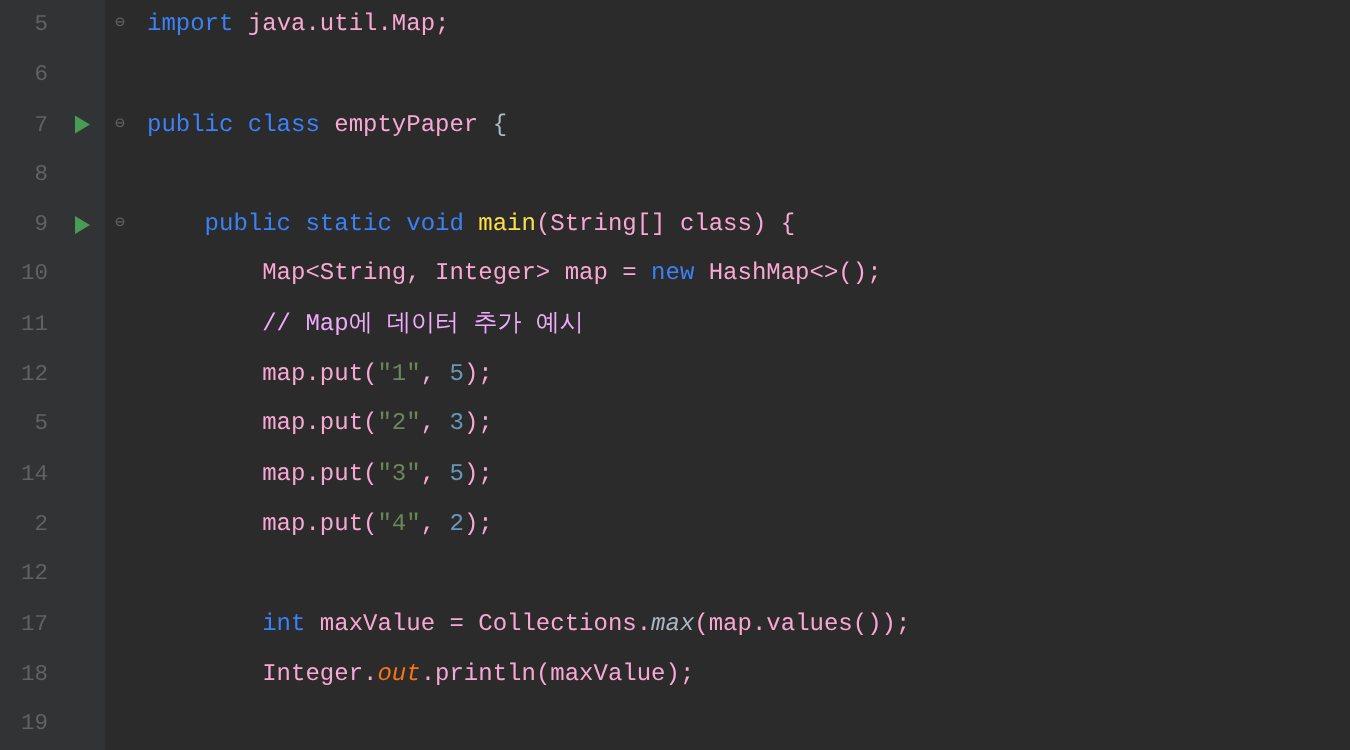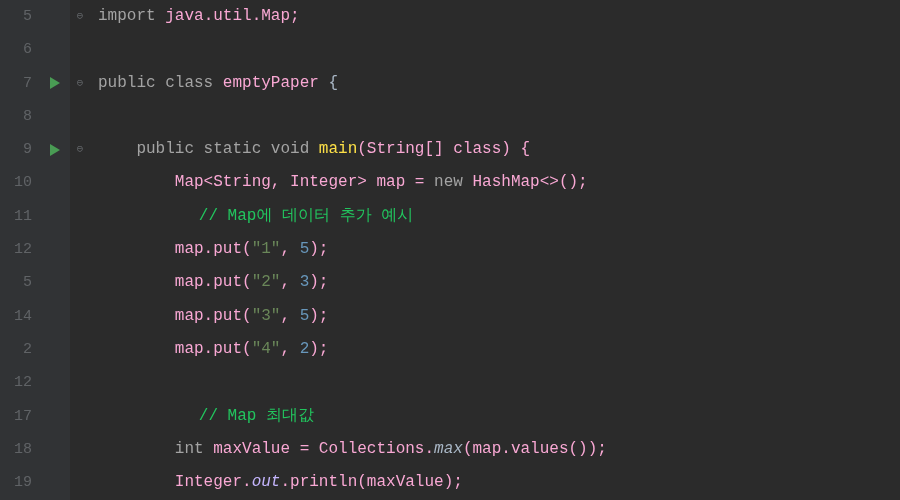--- a/index.html
+++ b/index.html
@@ -66,26 +66,26 @@
     }
     .code-area {
       flex: 1;
       padding-left: 8px;
     }
     .code-line {
       height: 33.3px;
       line-height: 33.3px;
       white-space: pre;
     }
-    .kw { color: #a3a3a3; }
+    .kw { color: #3b82f6; }
     .method-decl { color: #fde047; }
     .string { color: #6a8759; }
     .number { color: #6897bb; }
-    .comment { color: #22c55e; margin-left: 24px; }
-    .static-field { color: #c4b5fd; font-style: italic; }
+    .comment { color: #f0abfc; }
+    .static-field { color: #f97316; font-style: italic; }
     .static-method { font-style: italic; }
     .punc { color: #a9b7c6; }
     .default { color: #f9a8d4; }
   </style>
 </head>
 <body>
 
 <div class="editor">
   <div class="gutter" id="line-gutter">
       <div class="gutter-line">5</div>
@@ -148,17 +148,16 @@
       <div class="code-line"><span class="kw">public class </span><span class="default">emptyPaper </span><span class="punc">{</span></div>
       <div class="code-line"></div>
       <div class="code-line"><span class="default">    </span><span class="kw">public static void </span><span class="method-decl">main</span><span class="default">(String[] class) {</span></div>
       <div class="code-line"><span class="default">        Map&lt;String, Integer&gt; map = </span><span class="kw">new </span><span class="default">HashMap&lt;&gt;();</span></div>
       <div class="code-line"><span class="default">        </span><span class="comment">// Map에 데이터 추가 예시</span></div>
       <div class="code-line"><span class="default">        map.put(</span><span class="string">"1"</span><span class="default">, </span><span class="number">5</span><span class="default">);</span></div>
       <div class="code-line"><span class="default">        map.put(</span><span class="string">"2"</span><span class="default">, </span><span class="number">3</span><span class="default">);</span></div>
       <div class="code-line"><span class="default">        map.put(</span><span class="string">"3"</span><span class="default">, </span><span class="number">5</span><span class="default">);</span></div>
       <div class="code-line"><span class="default">        map.put(</span><span class="string">"4"</span><span class="default">, </span><span class="number">2</span><span class="default">);</span></div>
       <div class="code-line"></div>
-      <div class="code-line"><span class="default">        </span><span class="comment">// Map 최대값</span></div>
       <div class="code-line"><span class="default">        </span><span class="kw">int </span><span class="default">maxValue = Collections.</span><span class="static-method">max</span><span class="default">(map.values());</span></div>
       <div class="code-line"><span class="default">        Integer.</span><span class="static-field">out</span><span class="default">.println(maxValue);</span></div>
     </div>
 </div>
 
 </body></html>

